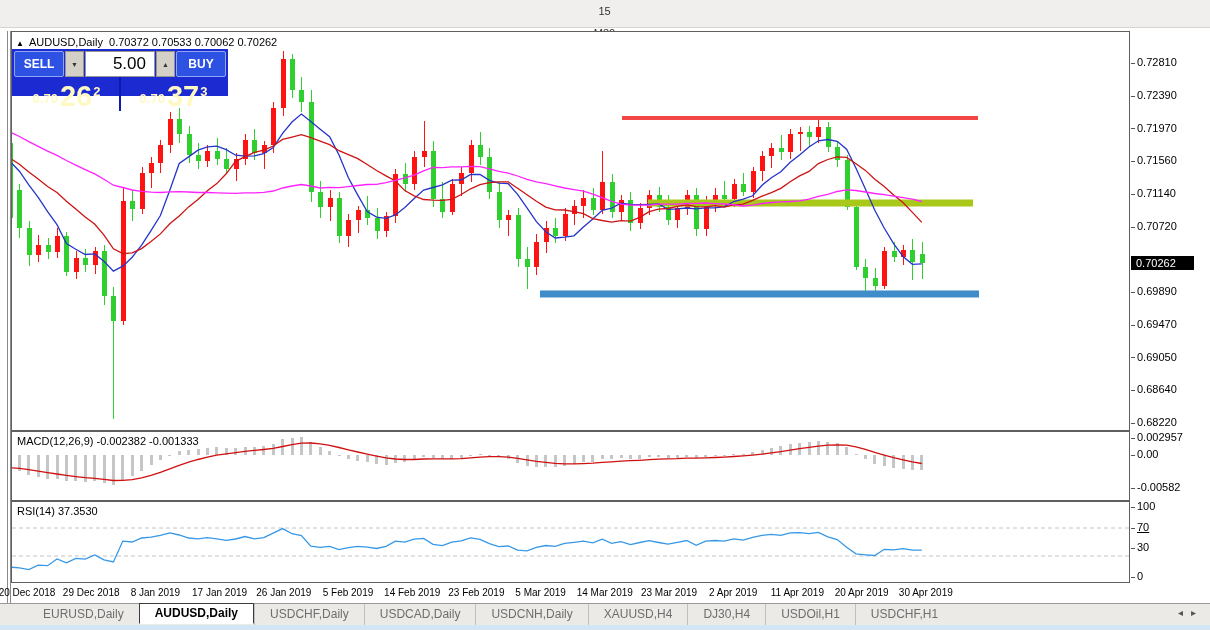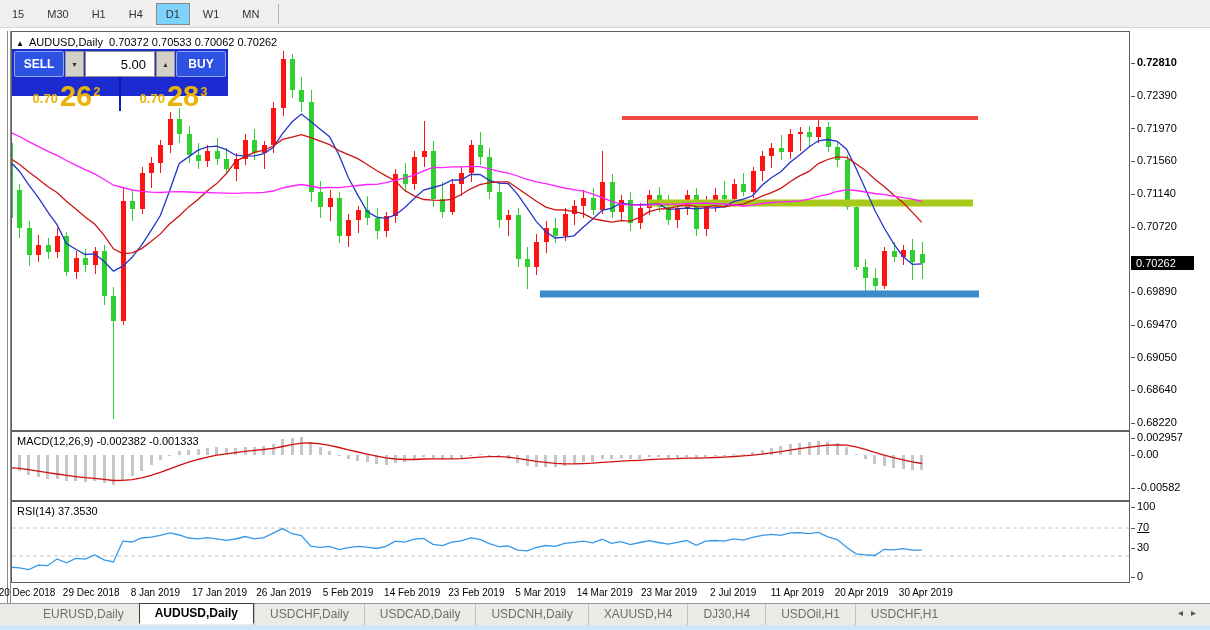--- a/index.html
+++ b/index.html
@@ -1,20 +1,20 @@
 <!DOCTYPE html>
 <html><head>
 <meta charset="utf-8">
 <style>
   html,body{margin:0;padding:0;background:#fff;}
   #screen{position:relative;width:1210px;height:630px;background:#fff;overflow:hidden;
           font-family:"Liberation Sans","DejaVu Sans",sans-serif;-webkit-font-smoothing:none;}
   
   #toolbar{position:absolute;left:0;top:0;width:1210px;height:28px;background:#f0efee;
-           border-bottom:1px solid #d6d4d0;display:flex;align-items:center;padding-left:2px;box-sizing:border-box;}
+           border-bottom:1px solid #d6d4d0;display:flex;align-items:center;padding-left:2px;box-sizing:border-box;flex-direction:column;}
   .tf{font-size:11px;color:#333;padding:4px 9px;margin-right:3px;border:1px solid transparent;cursor:default;}
   .tf.active{background:#7dd3fc;border:1px solid #8a8a8a;}
   .tf-sep{width:1px;height:20px;background:#b8b6b2;margin:0 6px;}
   
   .frameline{position:absolute;width:1px;background:#8a8a8a;top:31px;height:572px;}
   
   .pane{position:absolute;left:11px;width:1119px;background:#fff;border:1px solid #5f5f5f;box-sizing:border-box;}
   #pane-price{top:31px;height:400px;}
   #pane-macd{top:431px;height:70px;}
   #pane-rsi{top:501px;height:82px;}
@@ -24,23 +24,23 @@
   #chart-title .tri{font-size:8px;margin-right:5px;}
   #chart-title b{font-weight:normal;}
   
   #trade-panel{position:absolute;left:12px;top:49px;width:216px;height:47px;background:#1b2bd1;
                z-index:5;padding:2px;box-sizing:border-box;}
   #tp-row1{display:flex;height:26px;}
   .tp-btn{background:#2d51e2;border:1px solid #8fa6f5;color:#fff;font-size:12px;font-weight:bold;
           width:50px;display:flex;align-items:center;justify-content:center;box-sizing:border-box;border-radius:2px;}
   .spin{width:19px;background:#d4d0c8;border:1px solid #979591;color:#333;font-size:7px;
         display:flex;align-items:center;justify-content:center;box-sizing:border-box;margin:0 1px;}
-  #tp-volume{flex:1;background:#fff;border:1px solid #979591;font-size:13px;color:#000;
+  #tp-volume{flex:1;background:#fff;border:1px solid #979591;font-size:17px;color:#000;
              display:flex;align-items:center;justify-content:flex-end;padding-right:8px;box-sizing:border-box;}
-  #tp-row2{display:flex;height:34px;color:#eab308;}
+  #tp-row2{display:flex;height:34px;color:#fef9c3;}
   .tp-price{flex:1;display:flex;align-items:flex-end;justify-content:center;padding-bottom:2px;}
   .tp-base{font-size:13px;font-weight:bold;margin-right:2px;margin-bottom:3px;}
   .tp-big{font-size:29px;font-weight:bold;line-height:26px;}
   .tp-sup{font-size:13px;font-weight:bold;position:relative;top:-10px;margin-left:1px;}
   #tp-div{width:2px;background:#0d1cae;}
   
   .vaxis{position:absolute;left:1131px;width:79px;}
   .vaxis .tick{position:absolute;left:0;font-size:11px;color:#000;white-space:nowrap;}
   .vaxis .tick .dash{display:inline-block;width:4px;height:1px;background:#555;vertical-align:middle;margin-right:2px;}
   #price-badge{position:absolute;left:1131px;width:58px;height:14px;background:#000;color:#fff;
@@ -302,21 +302,21 @@
     </div>
     <div id="tp-row2">
       <div class="tp-price">
         <span class="tp-base">0.70</span>
         <span class="tp-big">26</span>
         <span class="tp-sup">2</span>
       </div>
       <div id="tp-div"></div>
       <div class="tp-price">
         <span class="tp-base">0.70</span>
-        <span class="tp-big">28</span>
+        <span class="tp-big">37</span>
         <span class="tp-sup">3</span>
       </div>
     </div>
   </div>
 
   <div class="pane" id="pane-macd">
     <svg id="svg-macd" width="1117" height="68">
         <rect x="-3.5" y="23" width="3" height="12.96113147067004" fill="#c6c6c6" shape-rendering="crispEdges"></rect>
         <rect x="5.9" y="23" width="3" height="15.997128069075856" fill="#c6c6c6" shape-rendering="crispEdges"></rect>
         <rect x="15.3" y="23" width="3" height="19.798029927438492" fill="#c6c6c6" shape-rendering="crispEdges"></rect>
@@ -423,21 +423,21 @@
   <div class="pane" id="pane-rsi">
     <svg id="svg-rsi" width="1117" height="80">
         <line x1="0" y1="26" x2="1117" y2="26" stroke="#c4c4c4" stroke-width="1" stroke-dasharray="4 3"></line>
         <line x1="0" y1="54" x2="1117" y2="54" stroke="#c4c4c4" stroke-width="1" stroke-dasharray="4 3"></line>
         <path d="M-2.0,65.1L7.4,65.8L16.8,67.6L26.2,63.1L35.6,63.7L45.0,57.0L54.4,60.8L63.8,56.3L73.2,57.1L82.6,52.9L92.0,57.8L101.4,59.9L110.8,39.1L120.2,40.0L129.6,36.0L139.0,35.1L148.4,33.3L157.8,30.9L167.2,33.0L176.6,36.0L186.0,36.8L195.4,35.6L204.8,36.8L214.2,38.4L223.6,37.0L233.0,34.5L242.4,36.8L251.8,35.7L261.2,31.2L270.6,26.6L280.0,31.7L289.4,33.6L298.8,44.1L308.2,45.4L317.6,44.3L327.0,47.6L336.4,45.6L345.8,44.4L355.2,45.2L364.6,46.5L374.0,44.4L383.4,39.1L392.8,40.2L402.2,37.1L411.6,36.4L421.0,42.4L430.4,43.7L439.8,40.2L449.2,38.9L458.6,35.9L468.0,37.4L477.4,41.6L486.8,44.6L496.2,44.0L505.6,48.2L515.0,48.9L524.4,45.3L533.8,43.5L543.2,44.3L552.6,41.3L562.0,40.3L571.4,39.2L580.8,40.9L590.2,37.2L599.6,41.3L609.0,39.7L618.4,42.6L627.8,40.5L637.2,38.7L646.6,40.5L656.0,42.2L665.4,40.4L674.8,38.5L684.2,43.4L693.6,39.2L703.0,38.5L712.4,39.2L721.8,36.9L731.2,38.2L740.6,35.3L750.0,33.3L759.4,32.3L768.8,33.3L778.2,30.8L787.6,30.6L797.0,31.7L806.4,30.4L815.8,34.8L825.2,37.6L834.6,45.3L844.0,51.9L853.4,52.8L862.8,53.5L872.2,47.3L881.6,47.9L891.0,46.6L900.4,48.1L909.8,48.2" fill="none" stroke="#3698e8" stroke-width="1.3"></path>
       </svg>
   </div>
   <div class="ind-label" style="left:17px;top:505px">RSI(14) 37.3530</div>
 
   <div class="vaxis" id="axis-price" style="top:31px;height:400px">
-      <div class="tick" style="top: 25px; font-weight: bold;"><span class="dash"></span>0.72810</div>
+      <div class="tick" style="top: 25px;"><span class="dash"></span>0.72810</div>
       <div class="tick" style="top: 57.9406px;"><span class="dash"></span>0.72390</div>
       <div class="tick" style="top: 90.8812px;"><span class="dash"></span>0.71970</div>
       <div class="tick" style="top: 123.037px;"><span class="dash"></span>0.71560</div>
       <div class="tick" style="top: 155.978px;"><span class="dash"></span>0.71140</div>
       <div class="tick" style="top: 188.919px;"><span class="dash"></span>0.70720</div>
       <div class="tick" style="top: 254.016px;"><span class="dash"></span>0.69890</div>
       <div class="tick" style="top: 286.956px;"><span class="dash"></span>0.69470</div>
       <div class="tick" style="top: 319.897px;"><span class="dash"></span>0.69050</div>
       <div class="tick" style="top: 352.053px;"><span class="dash"></span>0.68640</div>
       <div class="tick" style="top: 384.994px;"><span class="dash"></span>0.68220</div>
@@ -459,21 +459,21 @@
       <div class="dlab" style="left: 45.2px;">29 Dec 2018</div>
       <div class="dlab" style="left: 109.4px;">8 Jan 2019</div>
       <div class="dlab" style="left: 173.6px;">17 Jan 2019</div>
       <div class="dlab" style="left: 237.8px;">26 Jan 2019</div>
       <div class="dlab" style="left: 302px;">5 Feb 2019</div>
       <div class="dlab" style="left: 366.2px;">14 Feb 2019</div>
       <div class="dlab" style="left: 430.4px;">23 Feb 2019</div>
       <div class="dlab" style="left: 494.6px;">5 Mar 2019</div>
       <div class="dlab" style="left: 558.8px;">14 Mar 2019</div>
       <div class="dlab" style="left: 623px;">23 Mar 2019</div>
-      <div class="dlab" style="left: 687.2px;">2 Jul 2019</div>
+      <div class="dlab" style="left: 687.2px;">2 Apr 2019</div>
       <div class="dlab" style="left: 751.4px;">11 Apr 2019</div>
       <div class="dlab" style="left: 815.6px;">20 Apr 2019</div>
       <div class="dlab" style="left: 879.8px;">30 Apr 2019</div>
     </div>
 
   <div id="tabbar">
       <div class="tab">EURUSD,Daily</div>
       <div class="tab active">AUDUSD,Daily</div>
       <div class="tab">USDCHF,Daily</div>
       <div class="tab">USDCAD,Daily</div>

